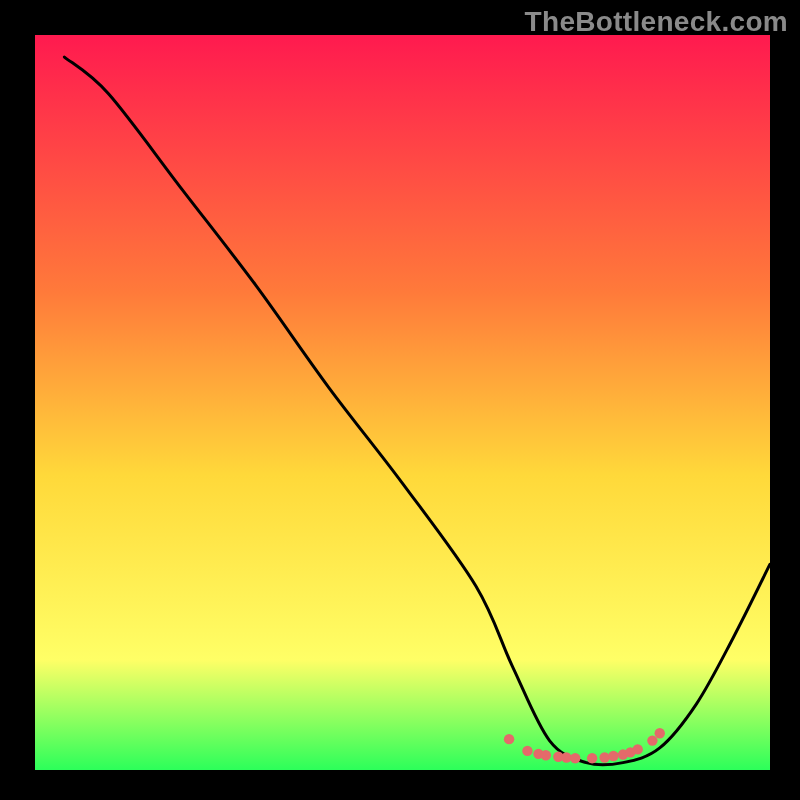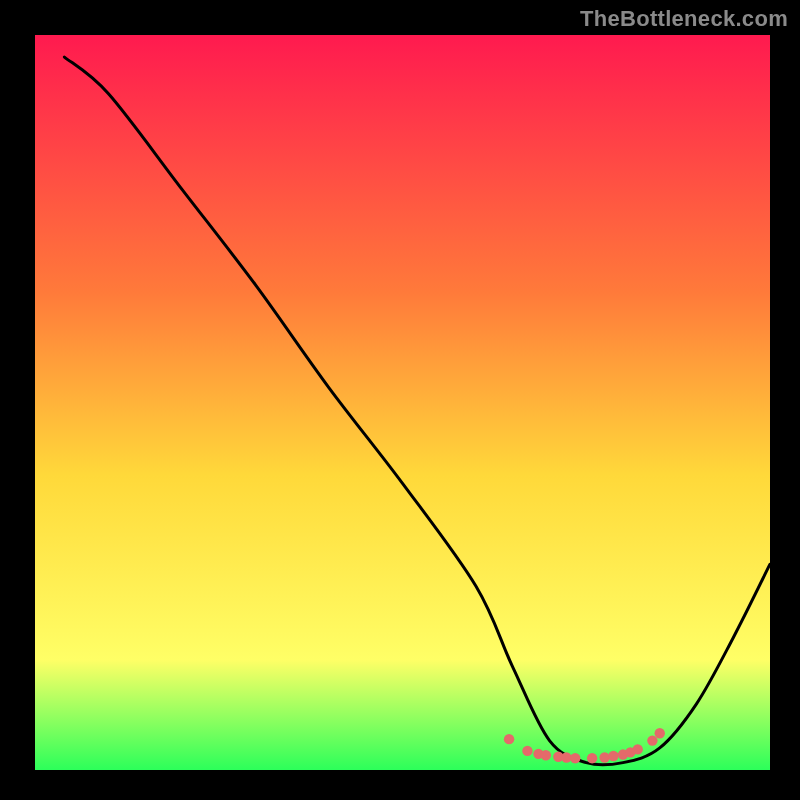--- a/index.html
+++ b/index.html
@@ -14,21 +14,21 @@
     position: relative;
     width: 800px;
     height: 800px;
   }
   .watermark {
     position: absolute;
     top: 6px;
     right: 12px;
     color: #8a8a8a;
     font-family: Arial, Helvetica, sans-serif;
-    font-size: 22px;
+    font-size: 28px;
     font-weight: 600;
     letter-spacing: 0.3px;
     z-index: 5;
   }
   svg {
     position: absolute;
     top: 0;
     left: 0;
   }
 </style>

